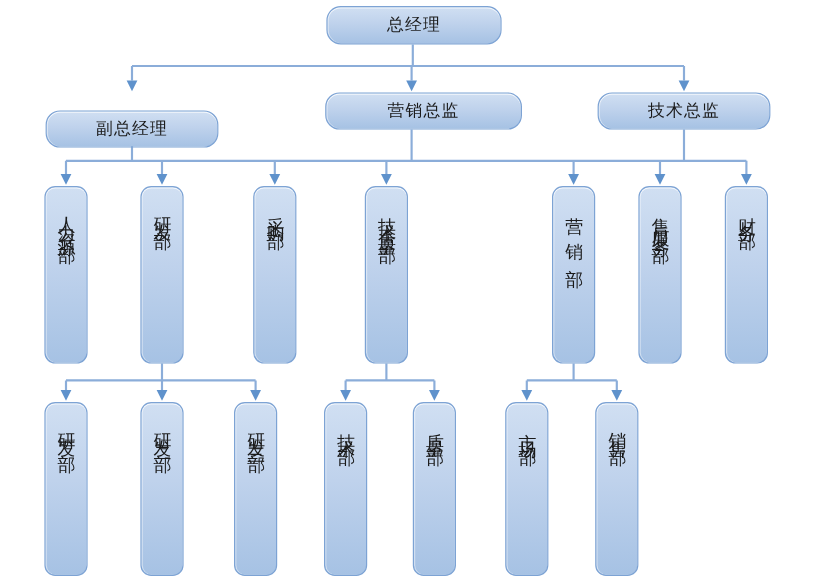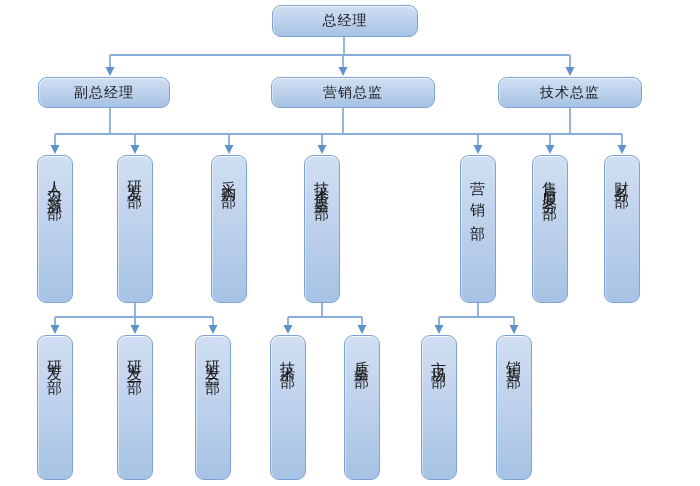--- a/index.html
+++ b/index.html
@@ -29,20 +29,21 @@
     border-radius: 9px;
     background: linear-gradient(180deg, #d0dff2 0%, #bfd2ec 45%, #a6c2e4 100%);
     box-shadow: inset 0 1px 0 rgba(255,255,255,0.75), inset 1px 0 0 rgba(255,255,255,0.45);
     color: #1a1a1a;
     display: flex;
     justify-content: center;
   }
   .node.h {
     align-items: center;
     font-size: 14px;
+    border-radius: 12px;
   }
   .node.h .label {
     white-space: nowrap;
     letter-spacing: 1px;
   }
   .node.v {
     width: 36px;
     align-items: flex-start;
     padding-top: 13px;
   }
@@ -98,21 +99,21 @@
         <path d="M362 334 l-4.5 -9 h9 z"></path>
         <path d="M439 334 l-4.5 -9 h9 z"></path>
       <path d="M514 334 l-4.5 -9 h9 z"></path>
     </g>
   </svg>
 
   <div class="node h" style="left:272px; top:5px; width:146px; height:32px;">
     <span class="label">总经理</span>
   </div>
 
-  <div class="node h" style="left:38px; top:77px; width:132px; height:31px;">
+  <div class="node h" style="left:38px; top:92px; width:144px; height:31px;">
     <span class="label">副总经理</span>
   </div>
   <div class="node h" style="left:271px; top:77px; width:164px; height:31px;">
     <span class="label">营销总监</span>
   </div>
   <div class="node h" style="left:498px; top:77px; width:144px; height:31px;font-family:Liberation Serif, serif;">
     <span class="label">技术总监</span>
   </div>
 
   <div class="node v" style="left:37px; top:155px; height:148px;">

